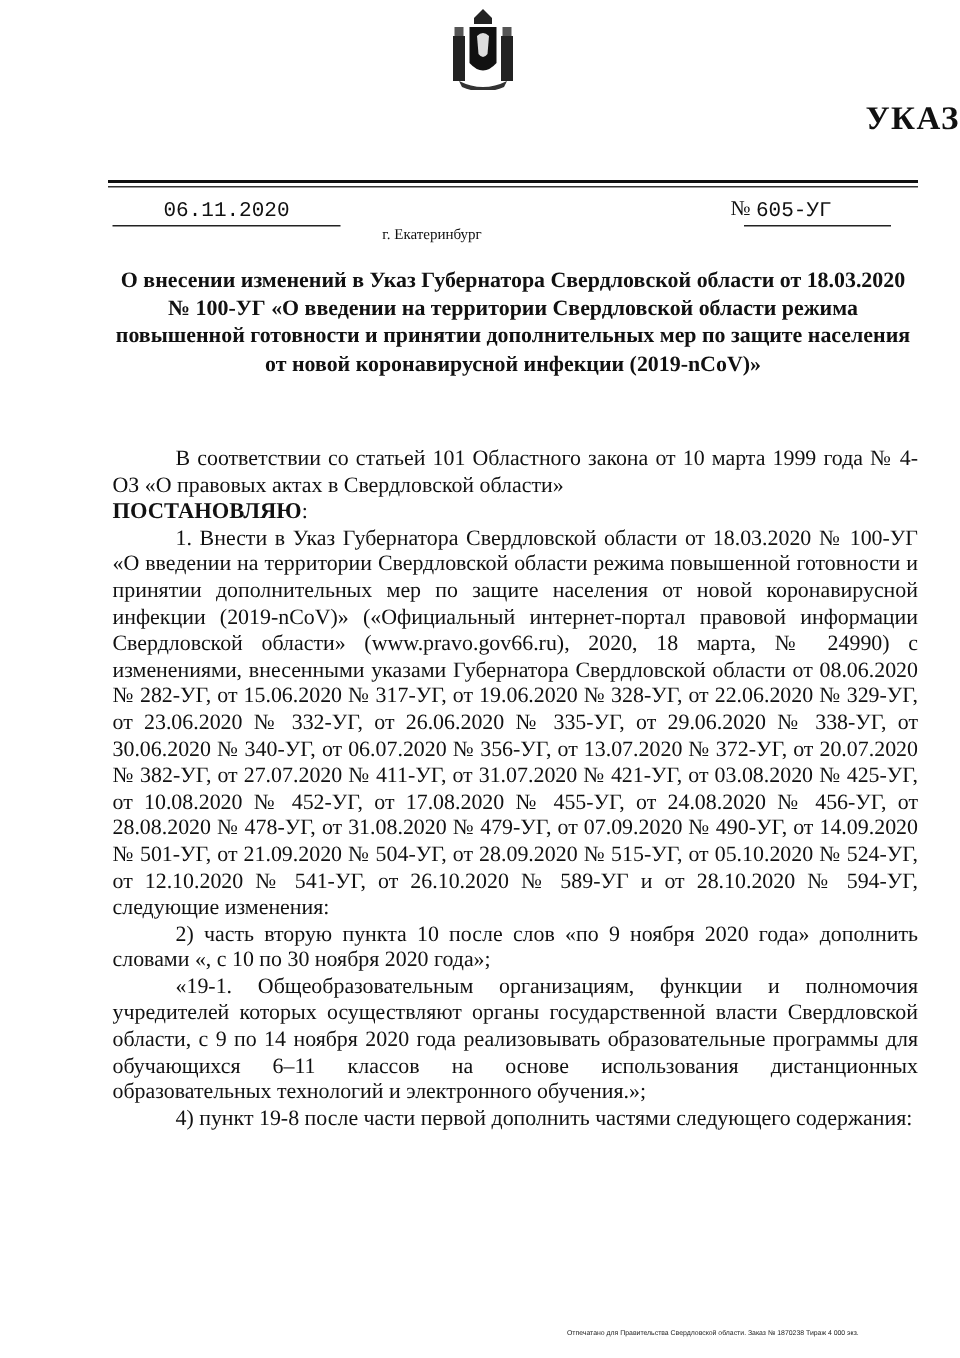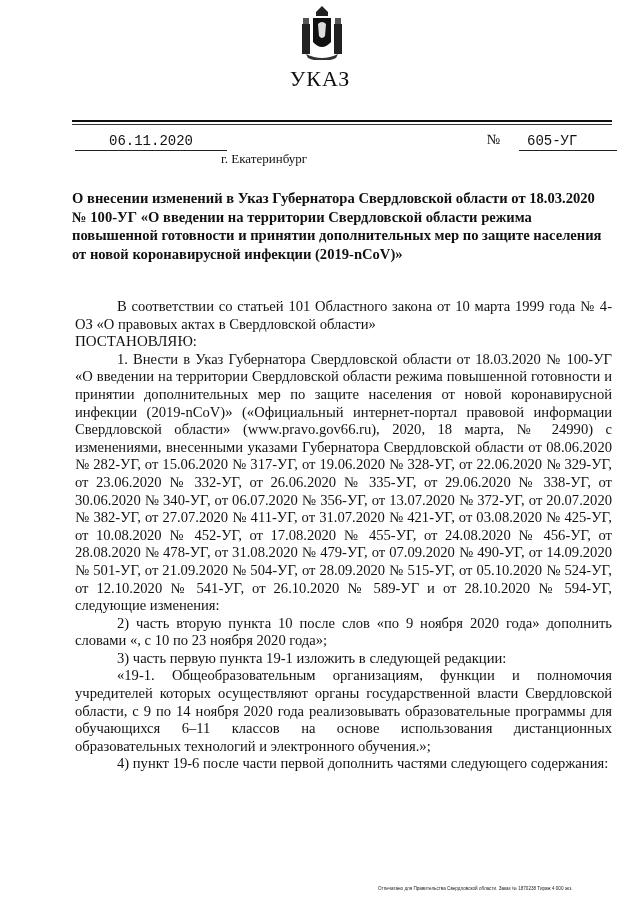--- a/index.html
+++ b/index.html
@@ -1,32 +1,32 @@
 <!DOCTYPE html>
 <html><head>
   <meta charset="utf-8">
   <style>
     html, body { margin: 0; padding: 0; background: #ffffff; }
     body { width: 640px; height: 905px; position: relative; overflow: hidden; color: #111; font-family: "Liberation Serif", serif; }
     .page { position: absolute; left: 0; top: 0; width: 640px; height: 905px; }
     .emblem { position: absolute; left: 302px; top: 6px; width: 40px; height: 54px; }
-    .title { position: absolute; left: 0; width: 640px; text-align: center; font-weight: normal; }
+    .title { position: absolute; left: 0; width: 640px; text-align: right; font-weight: bold; }
     .t1 { top: 66px; font-size: 22px; letter-spacing: 1px; }
     .t2 { top: 93px; font-size: 15.5px; letter-spacing: 0.6px; }
     .rule-thick { position: absolute; left: 72px; top: 120px; width: 540px; height: 2px; background: #111; }
     .rule-thin { position: absolute; left: 72px; top: 124px; width: 540px; height: 1px; background: #333; }
     .date { position: absolute; left: 75px; top: 133px; width: 152px; border-bottom: 1px solid #222; text-align: center; font-family: "Liberation Mono", monospace; font-size: 14px; padding-bottom: 1px; }
     .numlabel { position: absolute; left: 487px; top: 132px; font-size: 14px; }
-    .num { position: absolute; left: 519px; top: 133px; width: 90px; border-bottom: 1px solid #222; font-family: "Liberation Mono", monospace; font-size: 14px; padding-left: 8px; padding-bottom: 1px; }
-    .city { position: absolute; left: 0; top: 151px; width: 528px; text-align: center; font-size: 13px; }
-    .heading { position: absolute; left: 72px; top: 189px; width: 540px; text-align: left; font-weight: bold; font-size: 14.6px; line-height: 18.5px; }
+    .num { position: absolute; left: 496px; top: 133px; width: 90px; border-bottom: 1px solid #222; font-family: "Liberation Mono", monospace; font-size: 14px; padding-left: 8px; padding-bottom: 1px; }
+    .city { position: absolute; left: 0; top: 151px; width: 528px; text-align: center; font-size: 10px; padding-left: 24px; }
+    .heading { position: absolute; left: 72px; top: 178px; width: 540px; text-align: center; font-weight: bold; font-size: 14.6px; line-height: 18.5px; }
     .body { position: absolute; left: 75px; top: 298px; width: 537px; font-size: 14.6px; line-height: 17.6px; text-align: justify; }
     .body p { margin: 0; }
     .ind { text-indent: 42px; }
-    .post { font-weight: normal; font-size: 15px; }
+    .post { font-weight: bold; font-size: 15px; }
     .footer { position: absolute; left: 378px; top: 886px; font-family: "Liberation Sans", sans-serif; font-size: 4.6px; color: #222; white-space: nowrap; }
   </style>
 </head>
 <body>
 
 <div class="page">
 
   <svg class="emblem" viewBox="0 0 40 54">
     <rect x="0" y="18" width="8" height="30" fill="#222"></rect>
     <rect x="32" y="18" width="8" height="30" fill="#222"></rect>
@@ -48,20 +48,19 @@
   <div class="num">605-УГ</div>
 
   <div class="city">г. Екатеринбург</div>
 
   <div class="heading">О внесении изменений в Указ Губернатора Свердловской области от 18.03.2020 № 100-УГ «О введении на территории Свердловской области режима повышенной готовности и принятии дополнительных мер по защите населения от новой коронавирусной инфекции (2019-nCoV)»</div>
 
   <div class="body">
     <p class="ind">В соответствии со статьей 101 Областного закона от 10 марта 1999 года № 4-ОЗ «О правовых актах в Свердловской области»</p>
     <p><span class="post">ПОСТАНОВЛЯЮ</span><span>:</span></p>
     <p class="ind">1. Внести в Указ Губернатора Свердловской области от 18.03.2020 № 100-УГ «О введении на территории Свердловской области режима повышенной готовности и принятии дополнительных мер по защите населения от новой коронавирусной инфекции (2019-nCoV)» («Официальный интернет-портал правовой информации Свердловской области» (www.pravo.gov66.ru), 2020, 18 марта, № 24990) с изменениями, внесенными указами Губернатора Свердловской области от 08.06.2020 № 282-УГ, от 15.06.2020 № 317-УГ, от 19.06.2020 № 328-УГ, от 22.06.2020 № 329-УГ, от 23.06.2020 № 332-УГ, от 26.06.2020 № 335-УГ, от 29.06.2020 № 338-УГ, от 30.06.2020 № 340-УГ, от 06.07.2020 № 356-УГ, от 13.07.2020 № 372-УГ, от 20.07.2020 № 382-УГ, от 27.07.2020 № 411-УГ, от 31.07.2020 № 421-УГ, от 03.08.2020 № 425-УГ, от 10.08.2020 № 452-УГ, от 17.08.2020 № 455-УГ, от 24.08.2020 № 456-УГ, от 28.08.2020 № 478-УГ, от 31.08.2020 № 479-УГ, от 07.09.2020 № 490-УГ, от 14.09.2020 № 501-УГ, от 21.09.2020 № 504-УГ, от 28.09.2020 № 515-УГ, от 05.10.2020 № 524-УГ, от 12.10.2020 № 541-УГ, от 26.10.2020 № 589-УГ и от 28.10.2020 № 594-УГ, следующие изменения:</p>
-    <p class="ind">2) часть вторую пункта 10 после слов «по 9 ноября 2020 года» дополнить словами «, с 10 по 23 ноября 2020 года»;</p>
-    <p class="ind">3) часть первую пункта 19-1 изложить в следующей редакции:</p>
+    <p class="ind">2) часть вторую пункта 10 после слов «по 9 ноября 2020 года» дополнить словами «, с 10 по 30 ноября 2020 года»;</p>
     <p class="ind">«19-1. Общеобразовательным организациям, функции и полномочия учредителей которых осуществляют органы государственной власти Свердловской области, с 9 по 14 ноября 2020 года реализовывать образовательные программы для обучающихся 6–11 классов на основе использования дистанционных образовательных технологий и электронного обучения.»;</p>
-    <p class="ind">4) пункт 19-6 после части первой дополнить частями следующего содержания:</p>
+    <p class="ind">4) пункт 19-8 после части первой дополнить частями следующего содержания:</p>
   </div>
 
   <div class="footer">Отпечатано для Правительства Свердловской области. Заказ № 1870238  Тираж 4 000 экз.</div>
 </div>
 
 </body></html>

